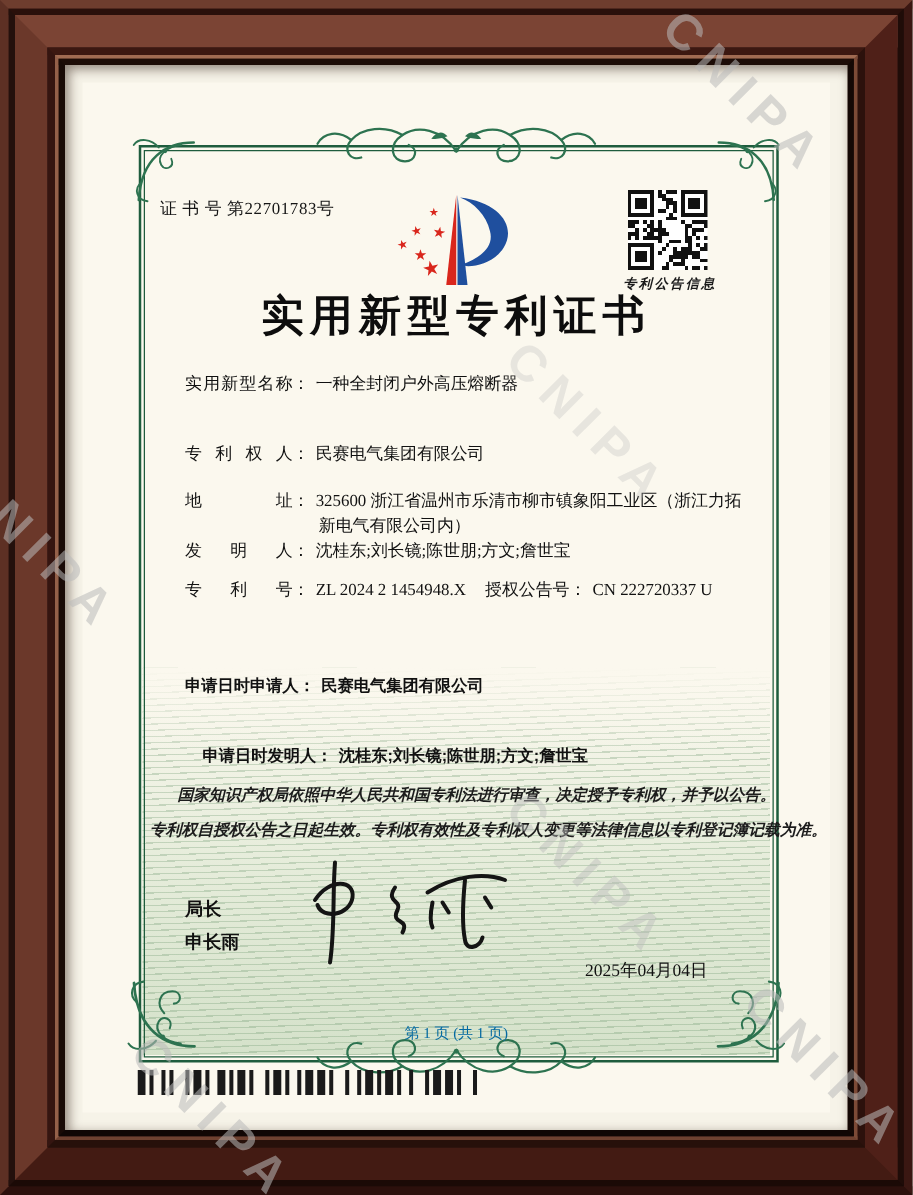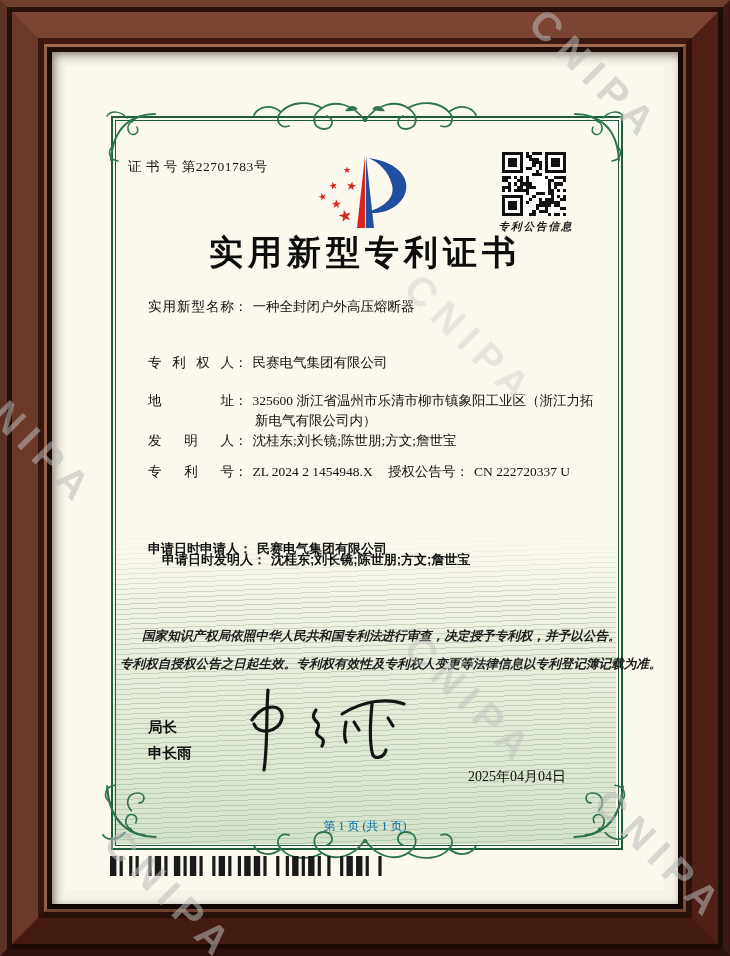--- a/index.html
+++ b/index.html
@@ -312,21 +312,21 @@
   <div class="abs row z" style="top:397px;">
     <span class="lbl">专利号</span><span class="colon">：</span><span>ZL 2024 2 1454948.X</span>
     <span class="col2"><span>授权公告号</span><span class="colon">：</span><span>CN 222720337 U</span></span>
   </div>
 
 
   <div class="abs row z sans" style="top:474px;">
     <span>申请日时申请人</span><span class="colon">：</span><span>民赛电气集团有限公司</span>
   </div>
 
-  <div class="abs row z sans" style="top:485px;padding-left:14px;">
+  <div class="abs row z sans" style="top:530px;padding-left:14px;">
     <span>申请日时发明人</span><span class="colon">：</span><span>沈桂东;刘长镜;陈世朋;方文;詹世宝</span>
   </div>
 
   <div class="abs st z" style="left:76px;top:562px;">国家知识产权局依照中华人民共和国专利法进行审查，决定授予专利权，并予以公告。</div>
   <div class="abs st z" style="left:54px;top:590px;">专利权自授权公告之日起生效。专利权有效性及专利权人变更等法律信息以专利登记簿记载为准。</div>
 
   <div class="abs signer z" style="top:652px;">局长</div>
   <div class="abs signer z" style="top:678px;">申长雨</div>
 
   <svg class="abs sig z" viewBox="0 0 200 95">

